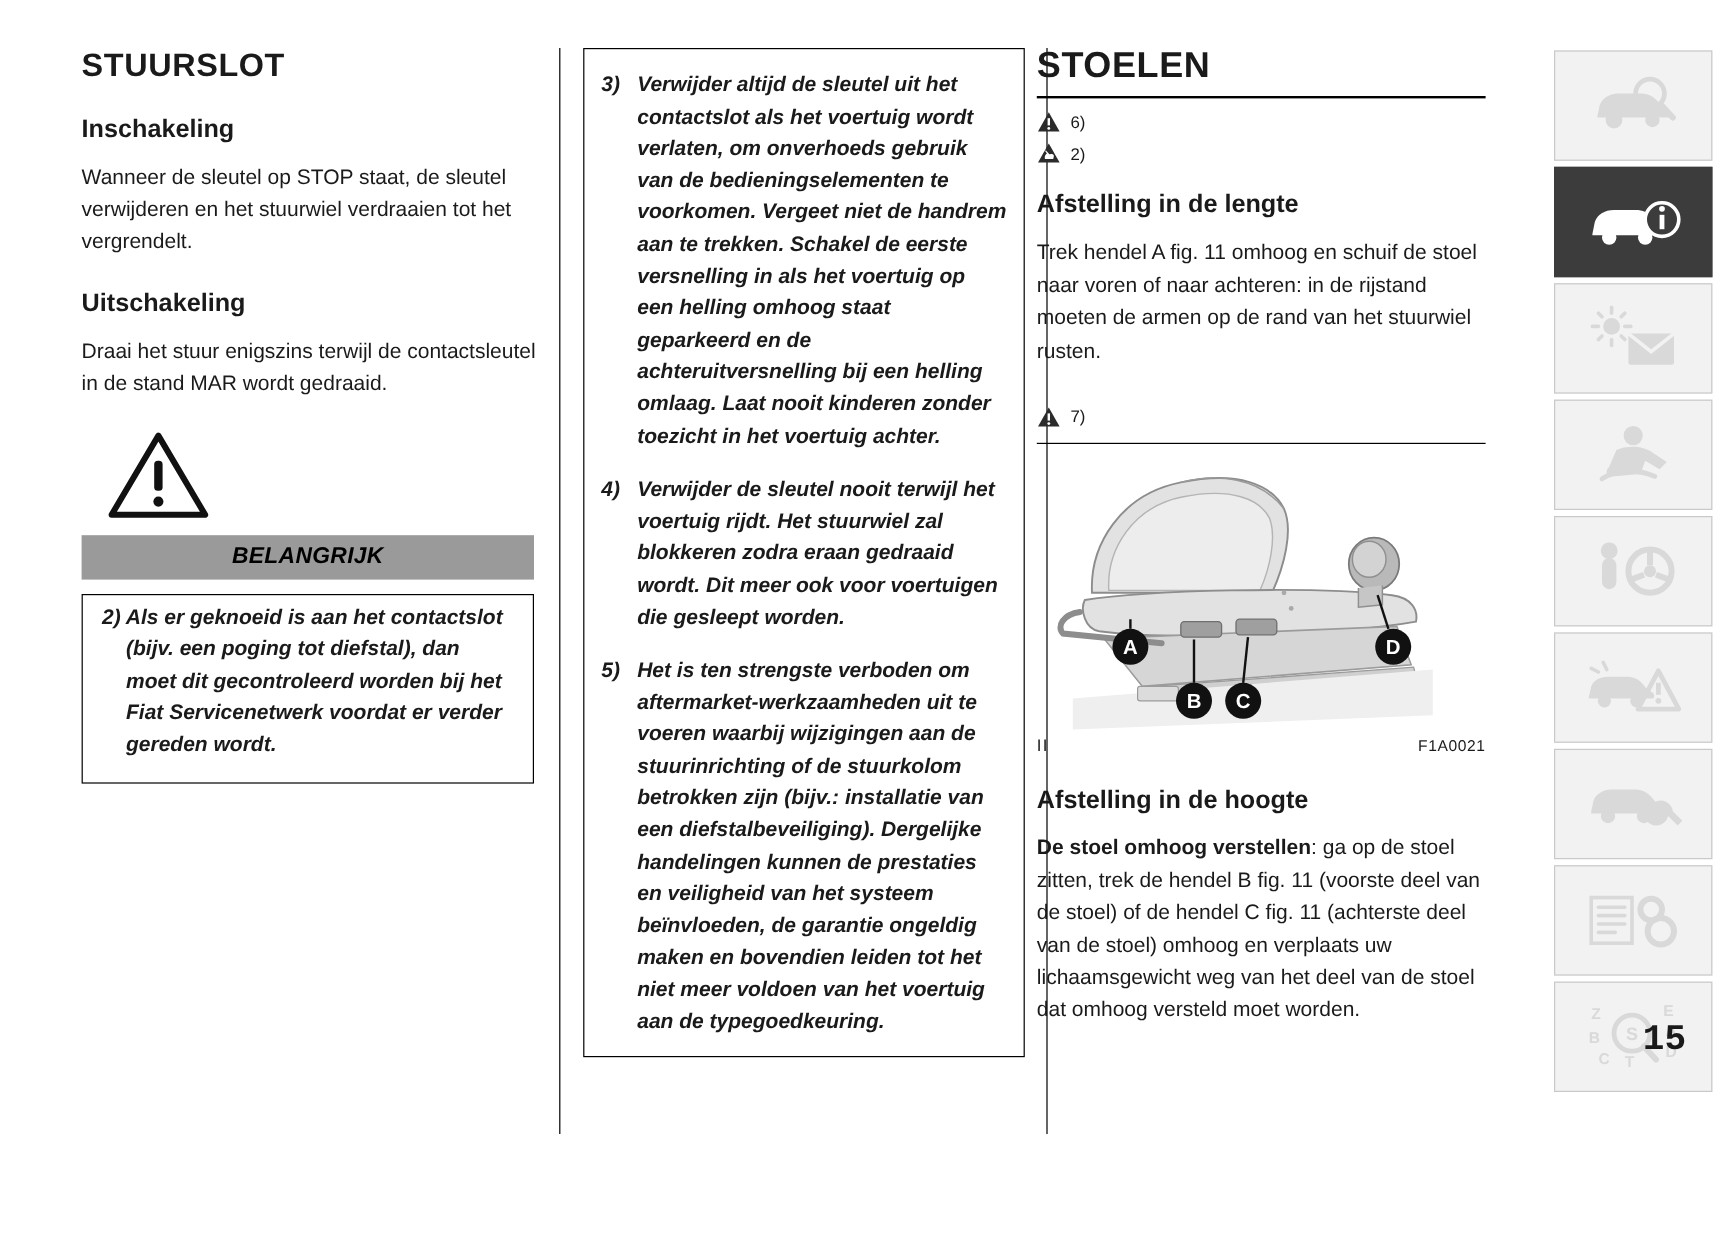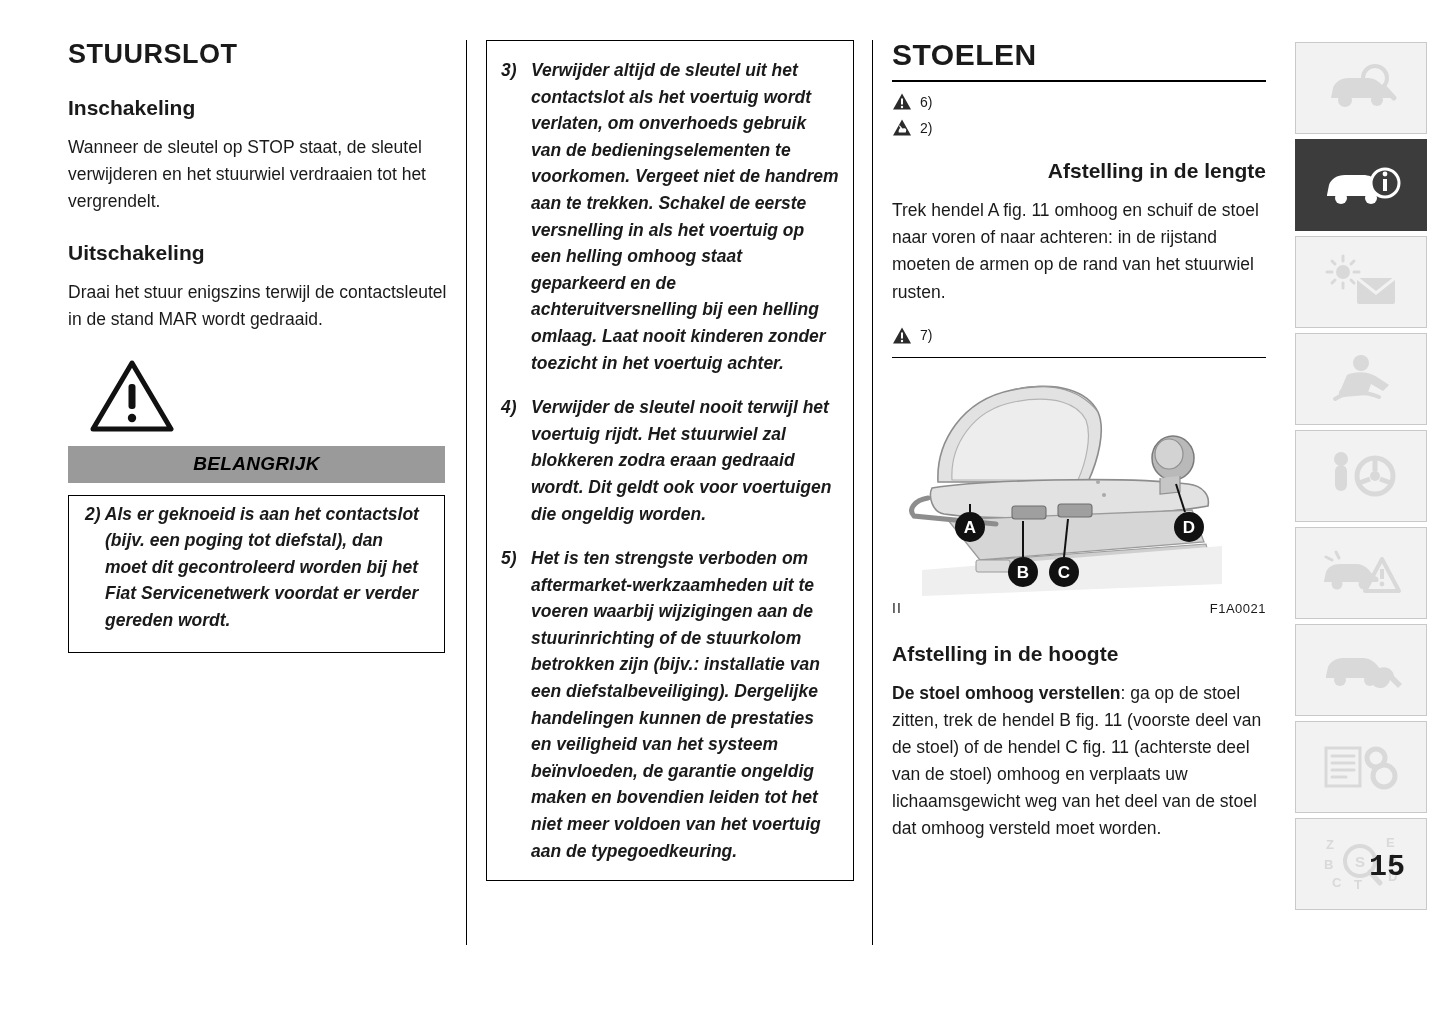--- a/index.html
+++ b/index.html
@@ -16,21 +16,21 @@
     width: 1445px; height: 912px;
   }
 
   
   .col {
     position: absolute;
     top: 40px;
   }
   .col-1 { left: 68px; width: 380px; }
   .col-2 { left: 486px; width: 368px; }
-  .col-3 { left: 892px; width: 374px; }
+  .col-3 { left: 864px; width: 374px; }
 
   .vrule {
     position: absolute;
     top: 40px;
     width: 1px;
     background: #000;
   }
   .vrule-a { left: 466px; height: 905px; }
   .vrule-b { left: 872px; height: 905px; }
 
@@ -46,21 +46,21 @@
     font-size: 21px;
     font-weight: bold;
     margin: 0 0 14px 0;
     line-height: 1.15;
   }
   p.body {
     font-size: 17.5px;
     line-height: 1.55;
     margin: 0 0 26px 0;
   }
-  p.body.tight { margin-bottom: 20px; }
+  p.body.tight { margin-bottom: 32px; }
 
   h1.stoelen {
     font-size: 30px;
     font-weight: bold;
     letter-spacing: 0.5px;
     margin: 0 0 6px 0;
     padding-bottom: 10px;
     border-bottom: 2px solid #000;
     line-height: 1;
   }
@@ -221,21 +221,21 @@
 
   <div class="col col-2">
     <div class="framebox">
       <ol class="num">
         <li>
           <span class="marker">3)</span>
           <span>Verwijder altijd de sleutel uit het contactslot als het voertuig wordt verlaten, om onverhoeds gebruik van de bedieningselementen te voorkomen. Vergeet niet de handrem aan te trekken. Schakel de eerste versnelling in als het voertuig op een helling omhoog staat geparkeerd en de achteruitversnelling bij een helling omlaag. Laat nooit kinderen zonder toezicht in het voertuig achter.</span>
         </li>
         <li>
           <span class="marker">4)</span>
-          <span>Verwijder de sleutel nooit terwijl het voertuig rijdt. Het stuurwiel zal blokkeren zodra eraan gedraaid wordt. Dit geldt ook voor voertuigen die ongeldig worden.</span>
+          <span>Verwijder de sleutel nooit terwijl het voertuig rijdt. Het stuurwiel zal blokkeren zodra eraan gedraaid wordt. Dit meer ook voor voertuigen die gesleept worden.</span>
         </li>
         <li>
           <span class="marker">5)</span>
           <span>Het is ten strengste verboden om aftermarket-werkzaamheden uit te voeren waarbij wijzigingen aan de stuurinrichting of de stuurkolom betrokken zijn (bijv.: installatie van een diefstalbeveiliging). Dergelijke handelingen kunnen de prestaties en veiligheid van het systeem beïnvloeden, de garantie ongeldig maken en bovendien leiden tot het niet meer voldoen van het voertuig aan de typegoedkeuring.</span>
         </li>
       </ol>
     </div>
   </div>
 
   <div class="col col-3">
@@ -256,21 +256,21 @@
         <span class="sym-ico">
           <svg class="sym-ico" viewBox="0 0 20 19">
             <path d="M10 1.5 L19 17.5 L1 17.5 Z" fill="#2b2b2b"></path>
             <path d="M6.8 14.5 c-0.6-2 0.3-3.6 1.6-4.6 l-1.3-1.8 c-0.3-0.5 0.4-1 0.8-0.5 l2.6 3 1.7 -0.3 c1.4-0.2 2.3 0.9 2 2.2 l-0.5 2 z" fill="#fff"></path>
           </svg>
         </span>
         <span class="num">2)</span>
       </div>
     </div>
 
-    <h2 class="sub" style="margin-top:22px;text-align:right;">Afstelling in de lengte</h2>
+    <h2 class="sub" style="margin-top:22px;">Afstelling in de lengte</h2>
     <p class="body tight">Trek hendel A fig. 11 omhoog en schuif de stoel naar voren of naar achteren: in de rijstand moeten de armen op de rand van het stuurwiel rusten.</p>
 
     <div class="symref">
       <span class="sym-ico">
         <svg class="sym-ico" viewBox="0 0 20 19">
           <path d="M10 1.5 L19 17.5 L1 17.5 Z" fill="#2b2b2b"></path>
           <rect x="9" y="6.5" width="2" height="6" fill="#fff"></rect>
           <circle cx="10" cy="15" r="1.2" fill="#fff"></circle>
         </svg>
       </span>

